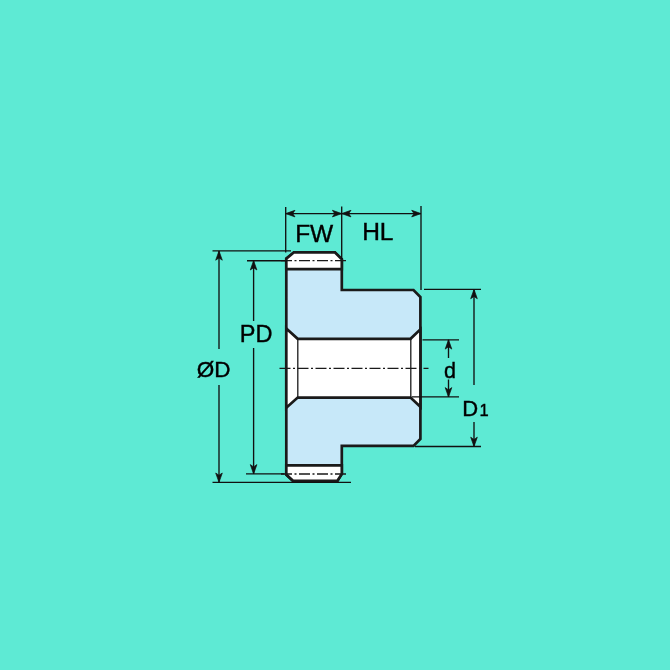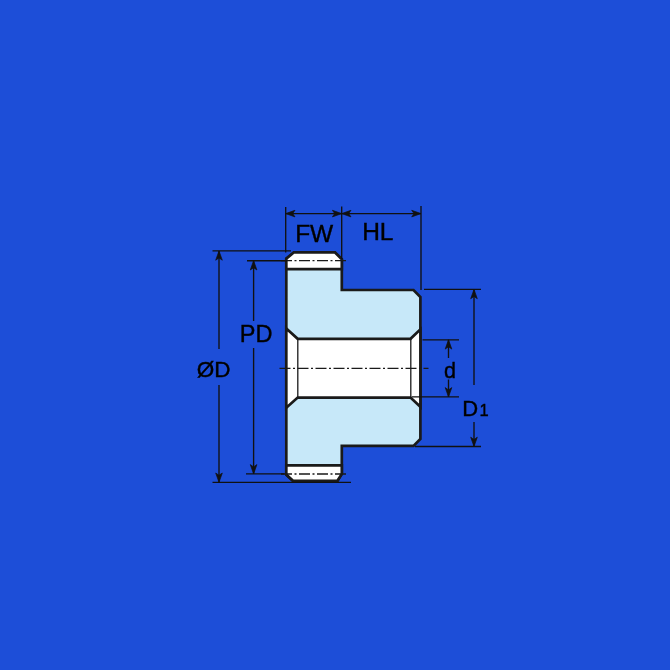--- a/index.html
+++ b/index.html
@@ -1,16 +1,16 @@
 <!DOCTYPE html>
 <html><head>
 <meta charset="utf-8">
 <style>
   html,body{margin:0;padding:0;background:#ffffff;}
-  #page{width:670px;height:670px;position:relative;background:#1d4ed8;}
+  #page{width:670px;height:670px;position:relative;background:#5eead4;}
   svg{display:block;}
   text{font-family:"Liberation Sans", sans-serif;fill:#000000;stroke:#000000;stroke-width:0.4;filter:grayscale(1);}
 </style>
 </head>
 <body>
 <div id="page">
 <svg width="670" height="670" viewBox="0 0 670 670">
 
   <polygon points="294,252.3 334.8,252.3 341.8,259.2 341.8,290 413.5,290 420.4,297 420.4,438.9 413.5,445.9 341.8,445.9 341.8,473.9 337.4,480.8 293,480.8 286.3,474.6 286.3,258.7" fill="#c7e8f9" stroke="#1a1a1a" stroke-width="2.7" stroke-linejoin="miter"></polygon>
 

